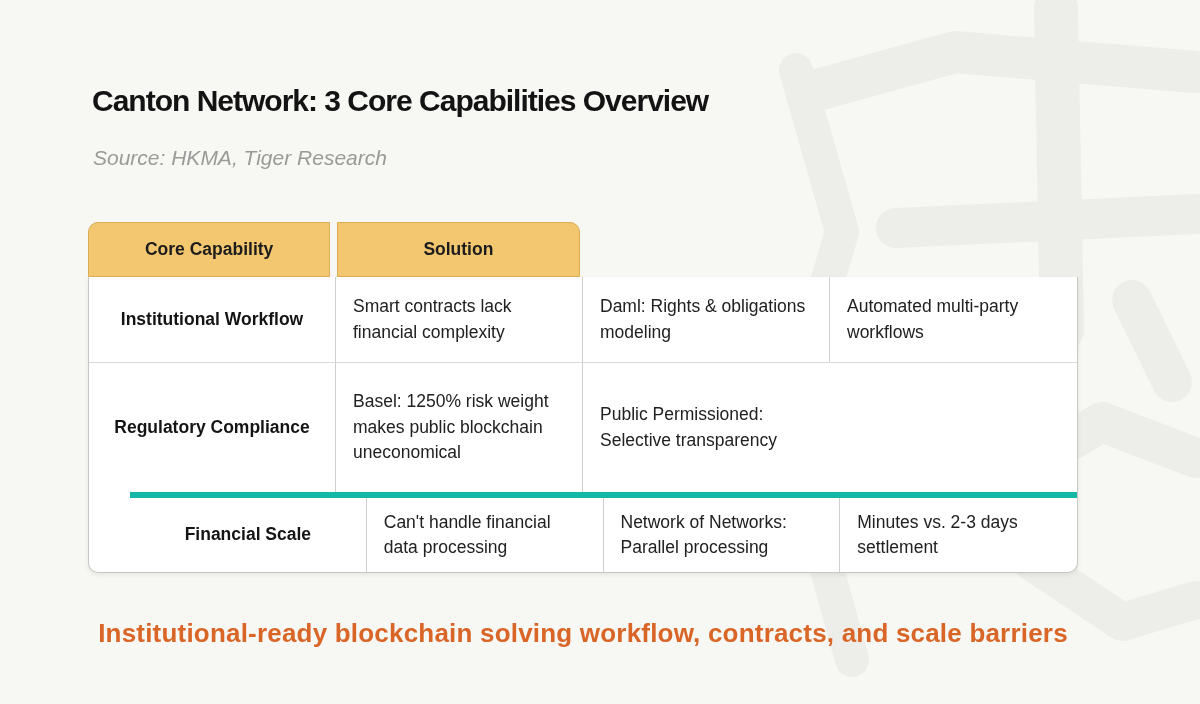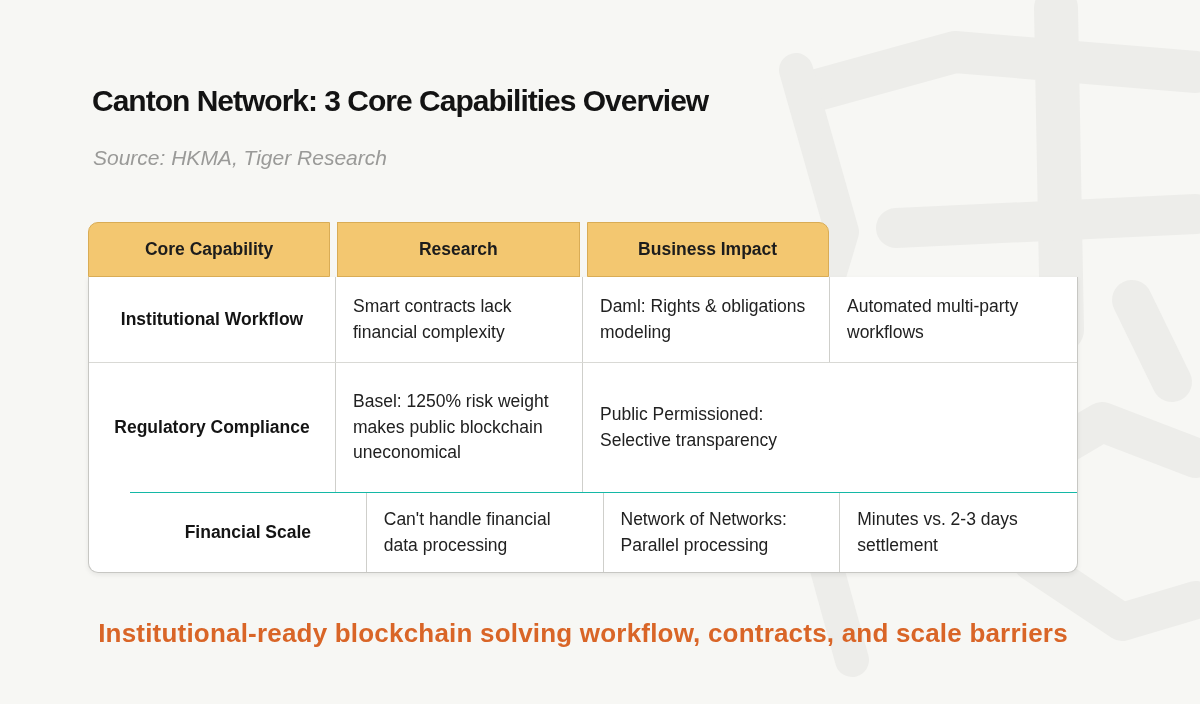--- a/index.html
+++ b/index.html
@@ -63,21 +63,21 @@
     border-radius: 0 0 10px 10px;
     box-shadow: 0 2px 5px rgba(0,0,0,0.07);
     overflow: hidden;
   }
   .tr {
     display: grid;
     grid-template-columns: repeat(4, 1fr);
   }
   .tr-1 { height: 85px; }
   .tr-2 { height: 130px; border-top: 1px solid #d9d9d5; }
-  .tr-3 { height: 80px;  border-top: 1px solid #14b8a6; margin-left: 41px; }
+  .tr-3 { height: 80px;  border-top: 6px solid #14b8a6; margin-left: 41px; }
   .td {
     border-right: 1px solid #cfcfcb;
     display: flex;
     align-items: center;
     padding: 4px 17px;
     font-size: 17.5px;
     line-height: 1.45;
     color: #212121;
   }
   .td:last-child { border-right: none; }
@@ -115,22 +115,21 @@
 </svg>
 
 <div class="content">
 
   <div class="title">Canton Network: 3 Core Capabilities Overview</div>
   <div class="source">Source: HKMA, Tiger Research</div>
 
   <div class="tbl">
     <div class="thead">
       <div class="th">Core Capability</div>
-      <div class="th">Research</div>
-      <div class="th">Business Impact</div>
+      <div class="th">Solution</div>
     </div>
     <div class="tbody">
       <div class="tr tr-1">
         <div class="td td-cap">Institutional Workflow</div>
         <div class="td">Smart contracts lack financial complexity</div>
         <div class="td">Daml: Rights &amp; obligations modeling</div>
         <div class="td">Automated multi-party workflows</div>
       </div>
       <div class="tr tr-2">
         <div class="td td-cap">Regulatory Compliance</div>

